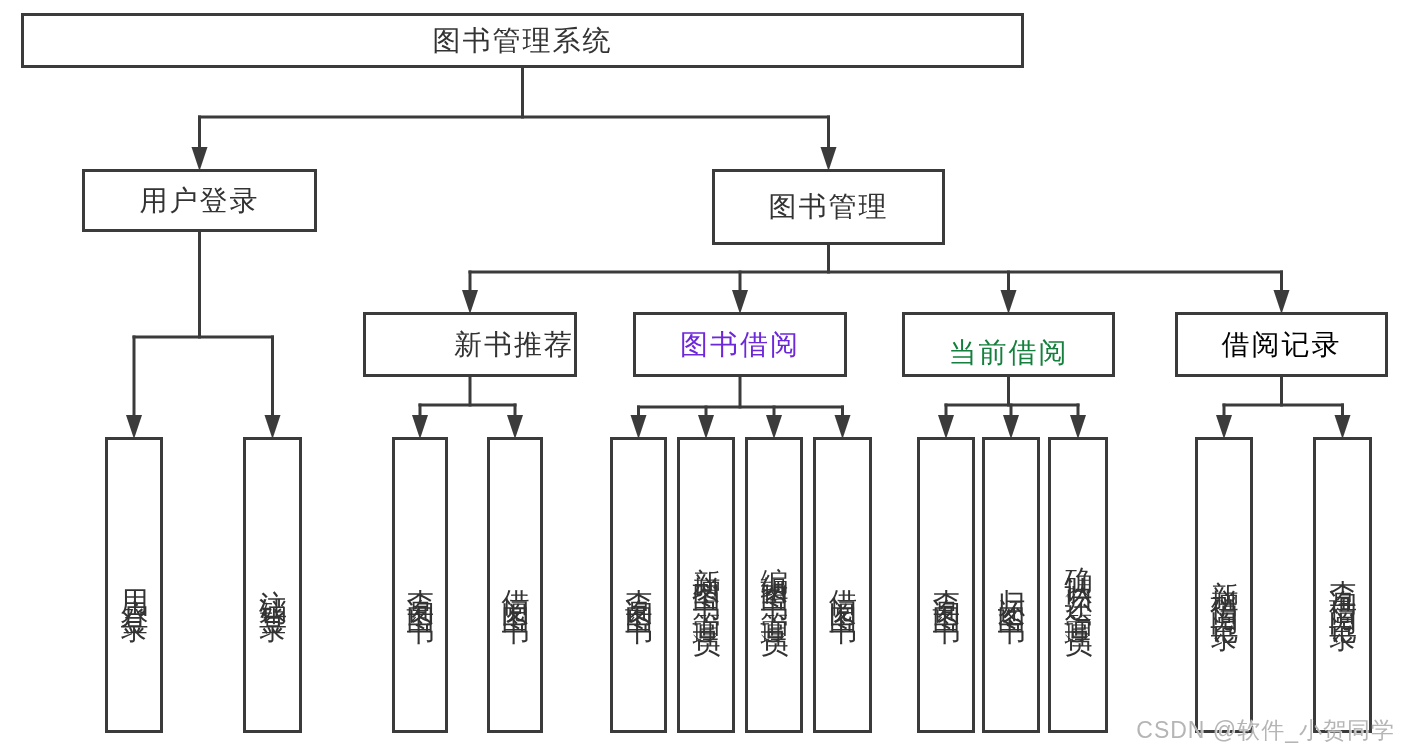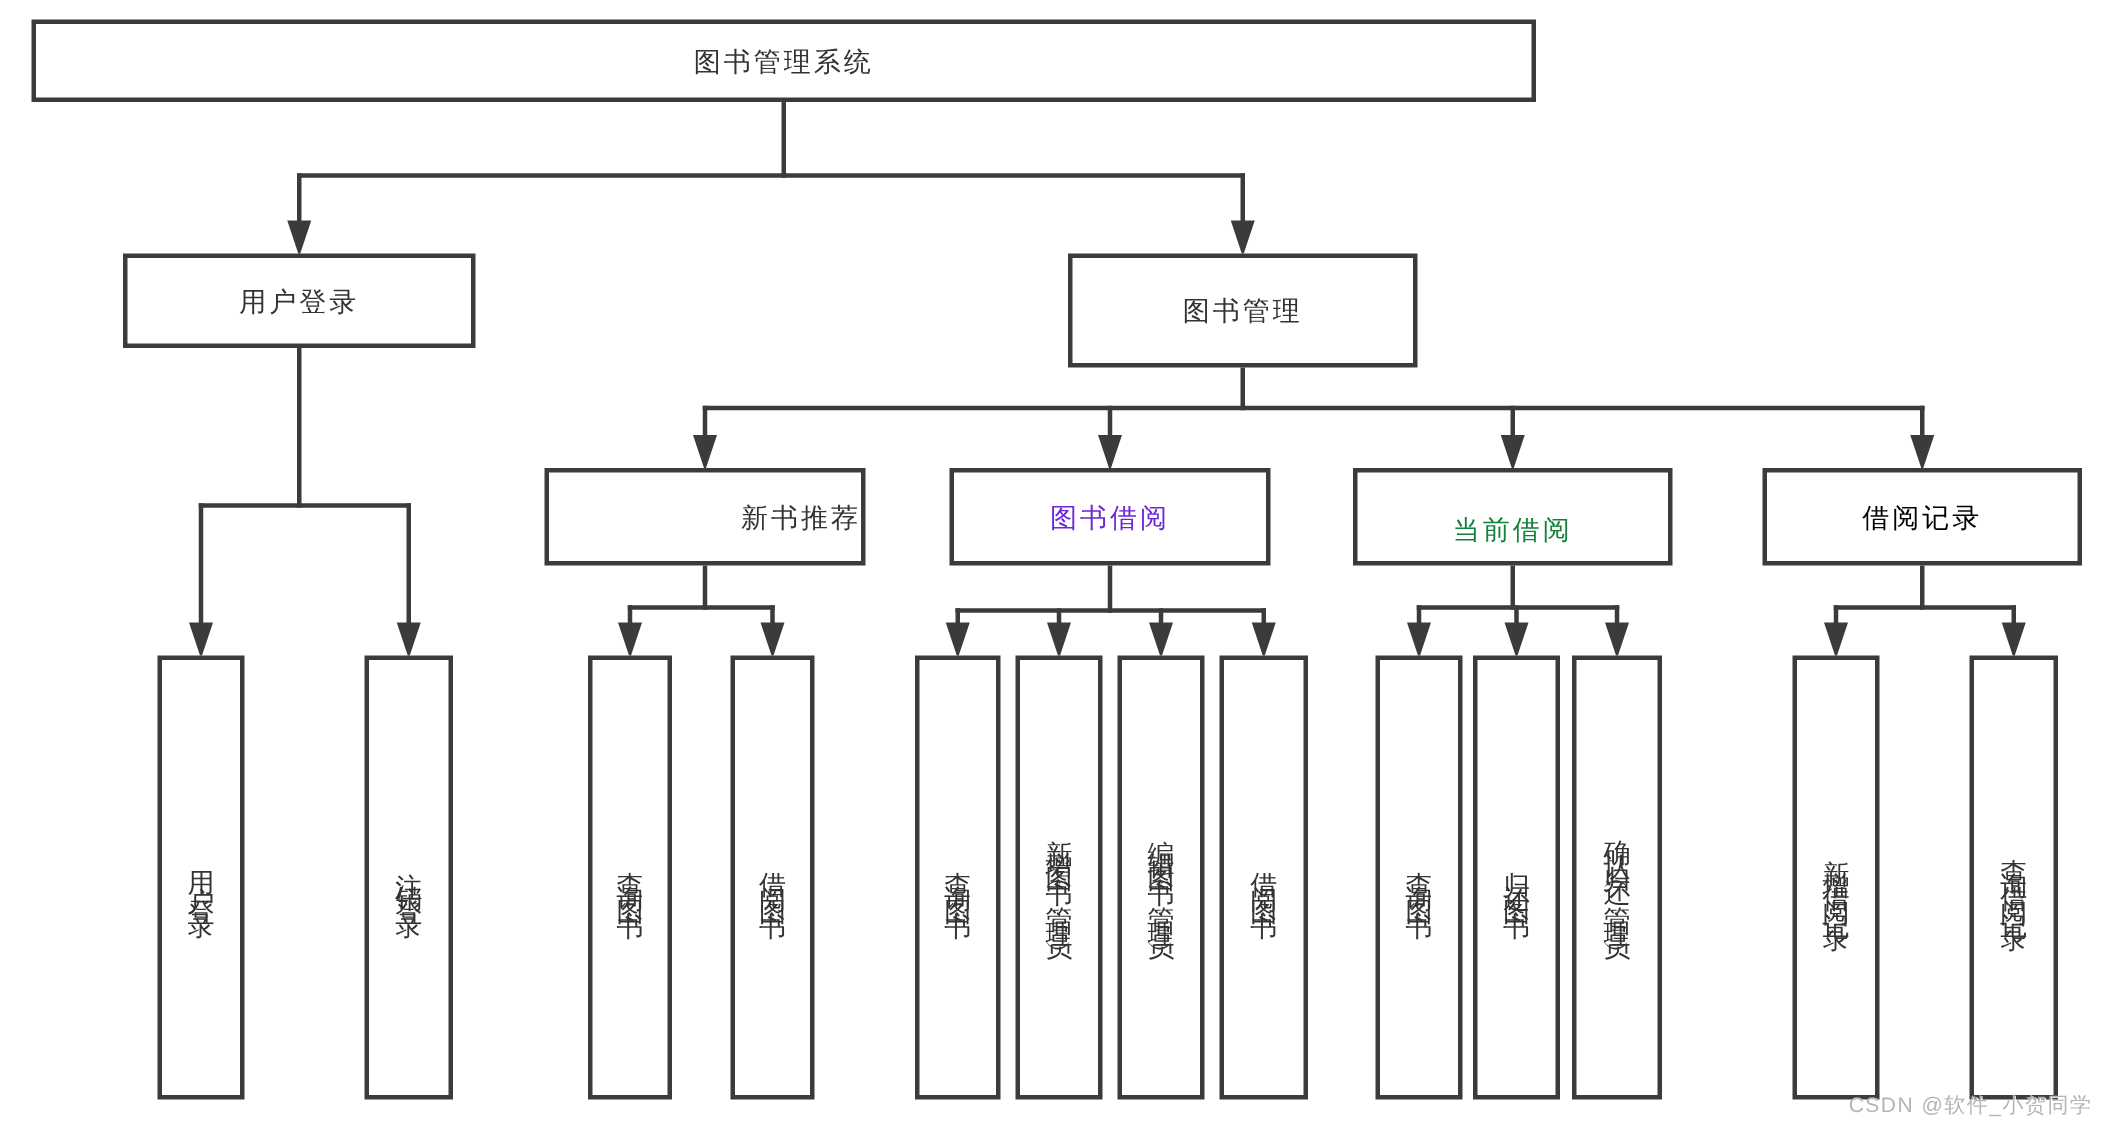--- a/index.html
+++ b/index.html
@@ -26,38 +26,38 @@
     box-sizing: border-box;
     background: #ffffff;
     border: 3px solid #3b3b3b;
     display: flex;
     align-items: center;
     justify-content: center;
     z-index: 2;
     color: #333333;
   }
   .node-label {
-    font-size: 18px;
+    font-size: 28px;
     color: #333333;
     letter-spacing: 2px;
     white-space: nowrap;
     font-family: Liberation Serif, serif;
   }
   .node.vertical .node-label {
     writing-mode: vertical-lr;
     text-orientation: mixed;
     letter-spacing: 9px;
     white-space: normal;
     line-height: 1;
   }
   #watermark {
     position: absolute;
     right: 10px;
     bottom: 1px;
-    font-size: 14px;
+    font-size: 23px;
     letter-spacing: 1px;
     color: #b5b5b5;
     text-shadow: 1px 1px 0 rgba(255,255,255,0.85);
     z-index: 3;
   }
 </style>
 </head>
 <body>
 
 <div id="canvas">

